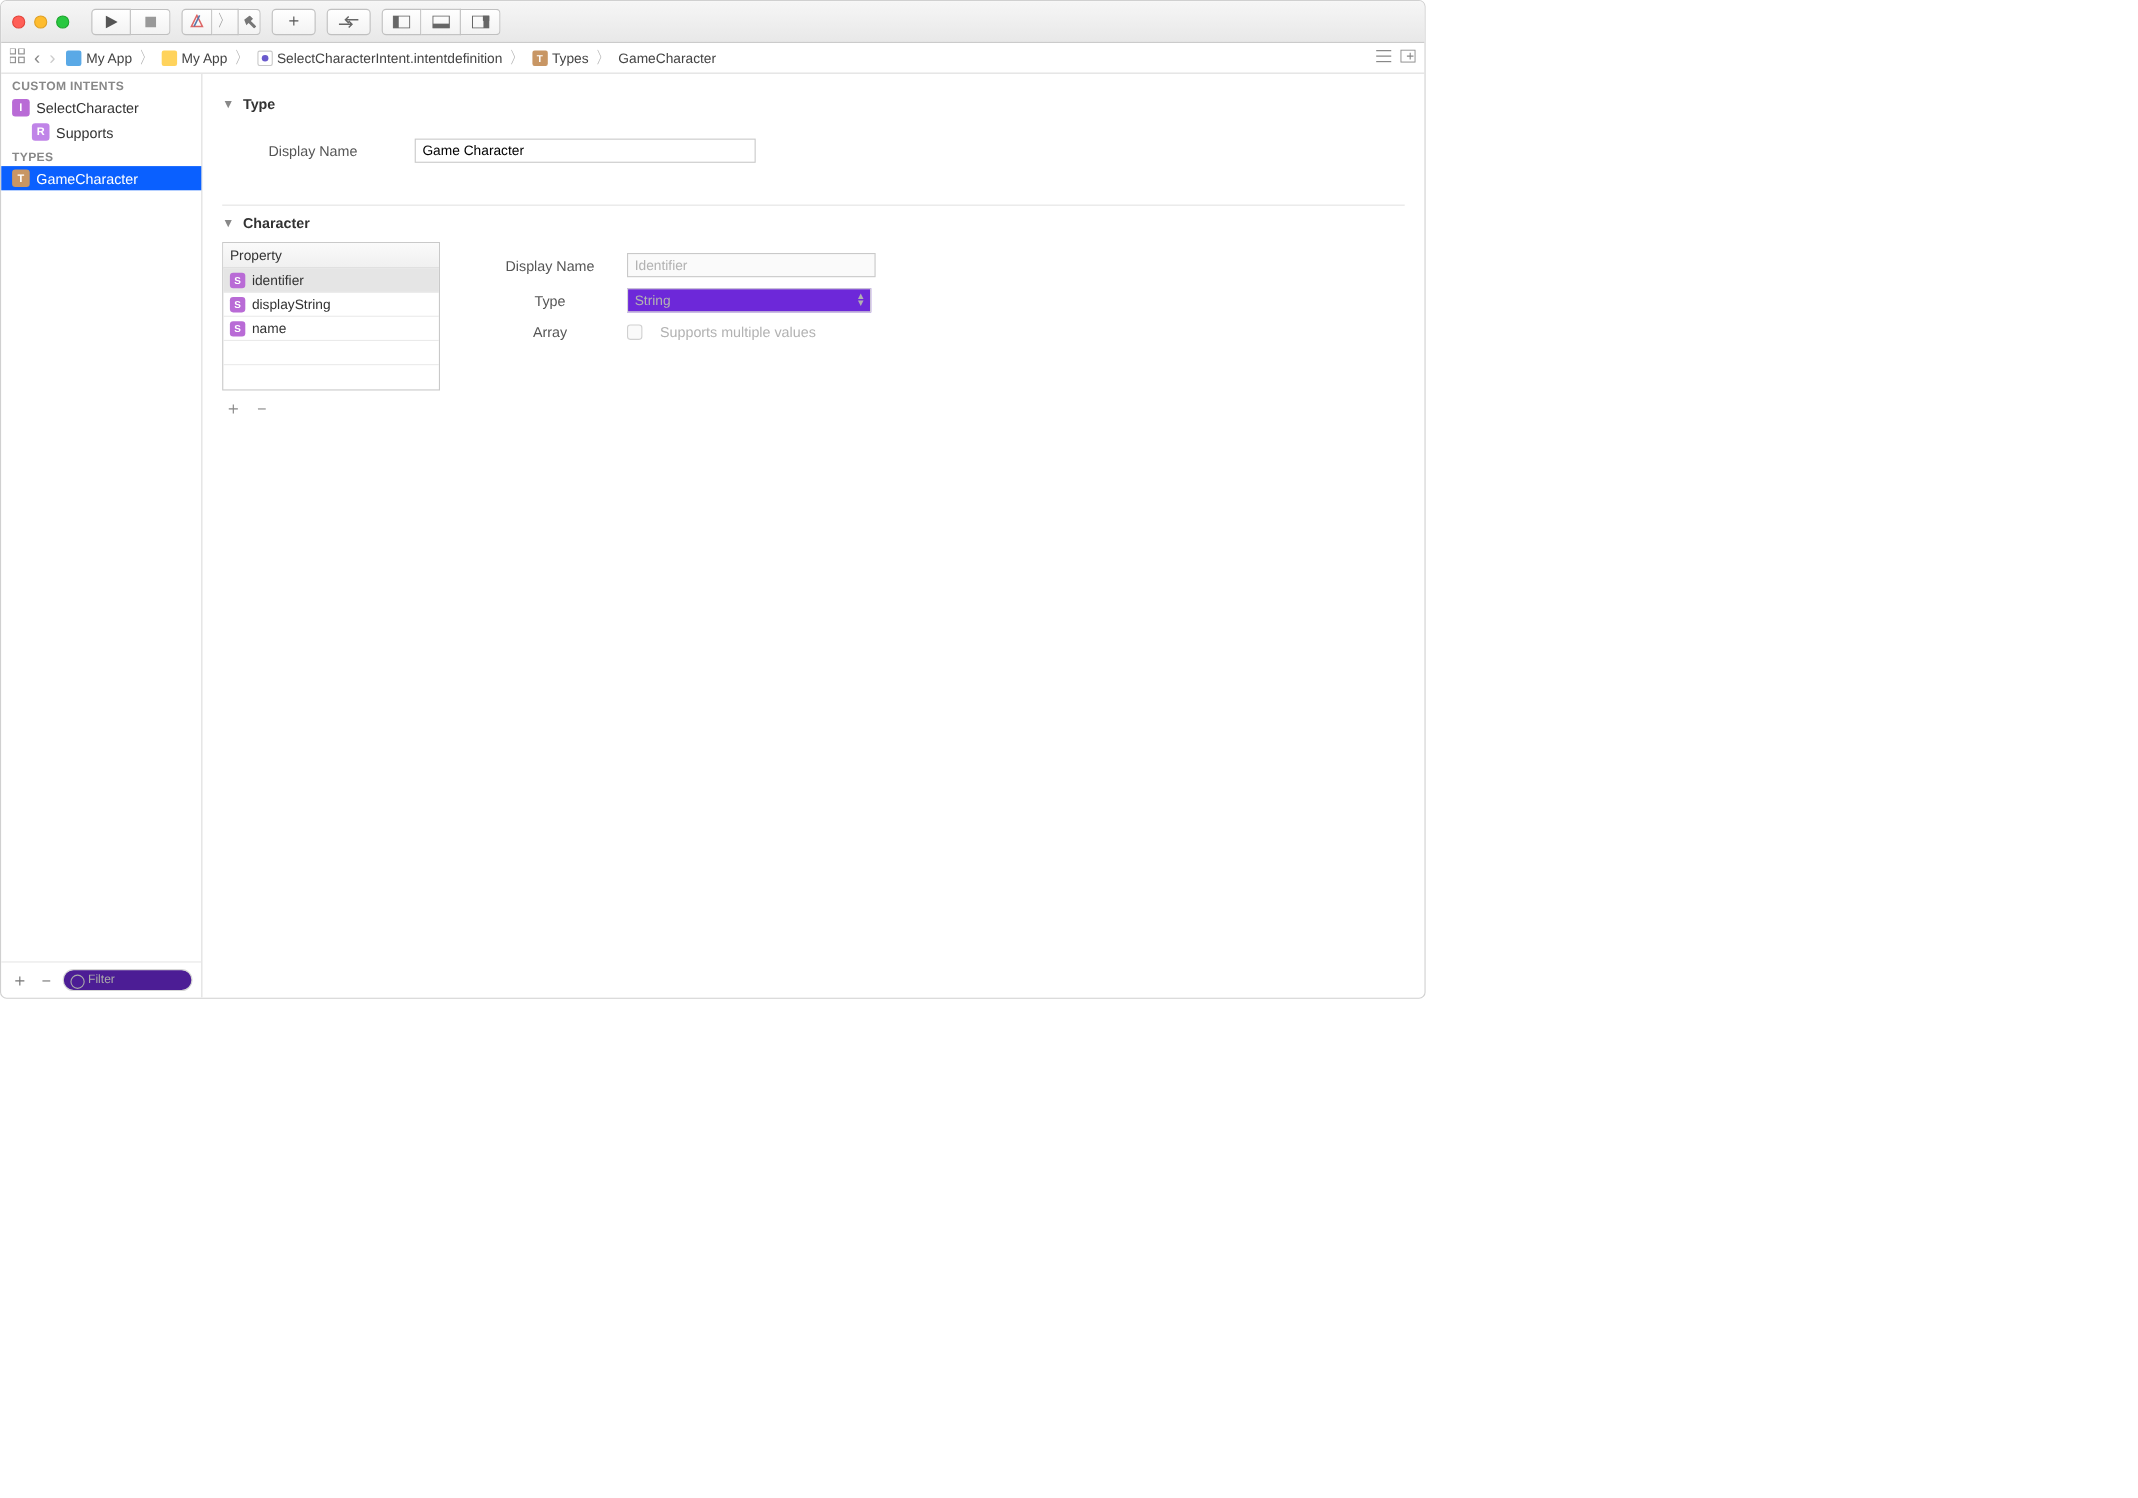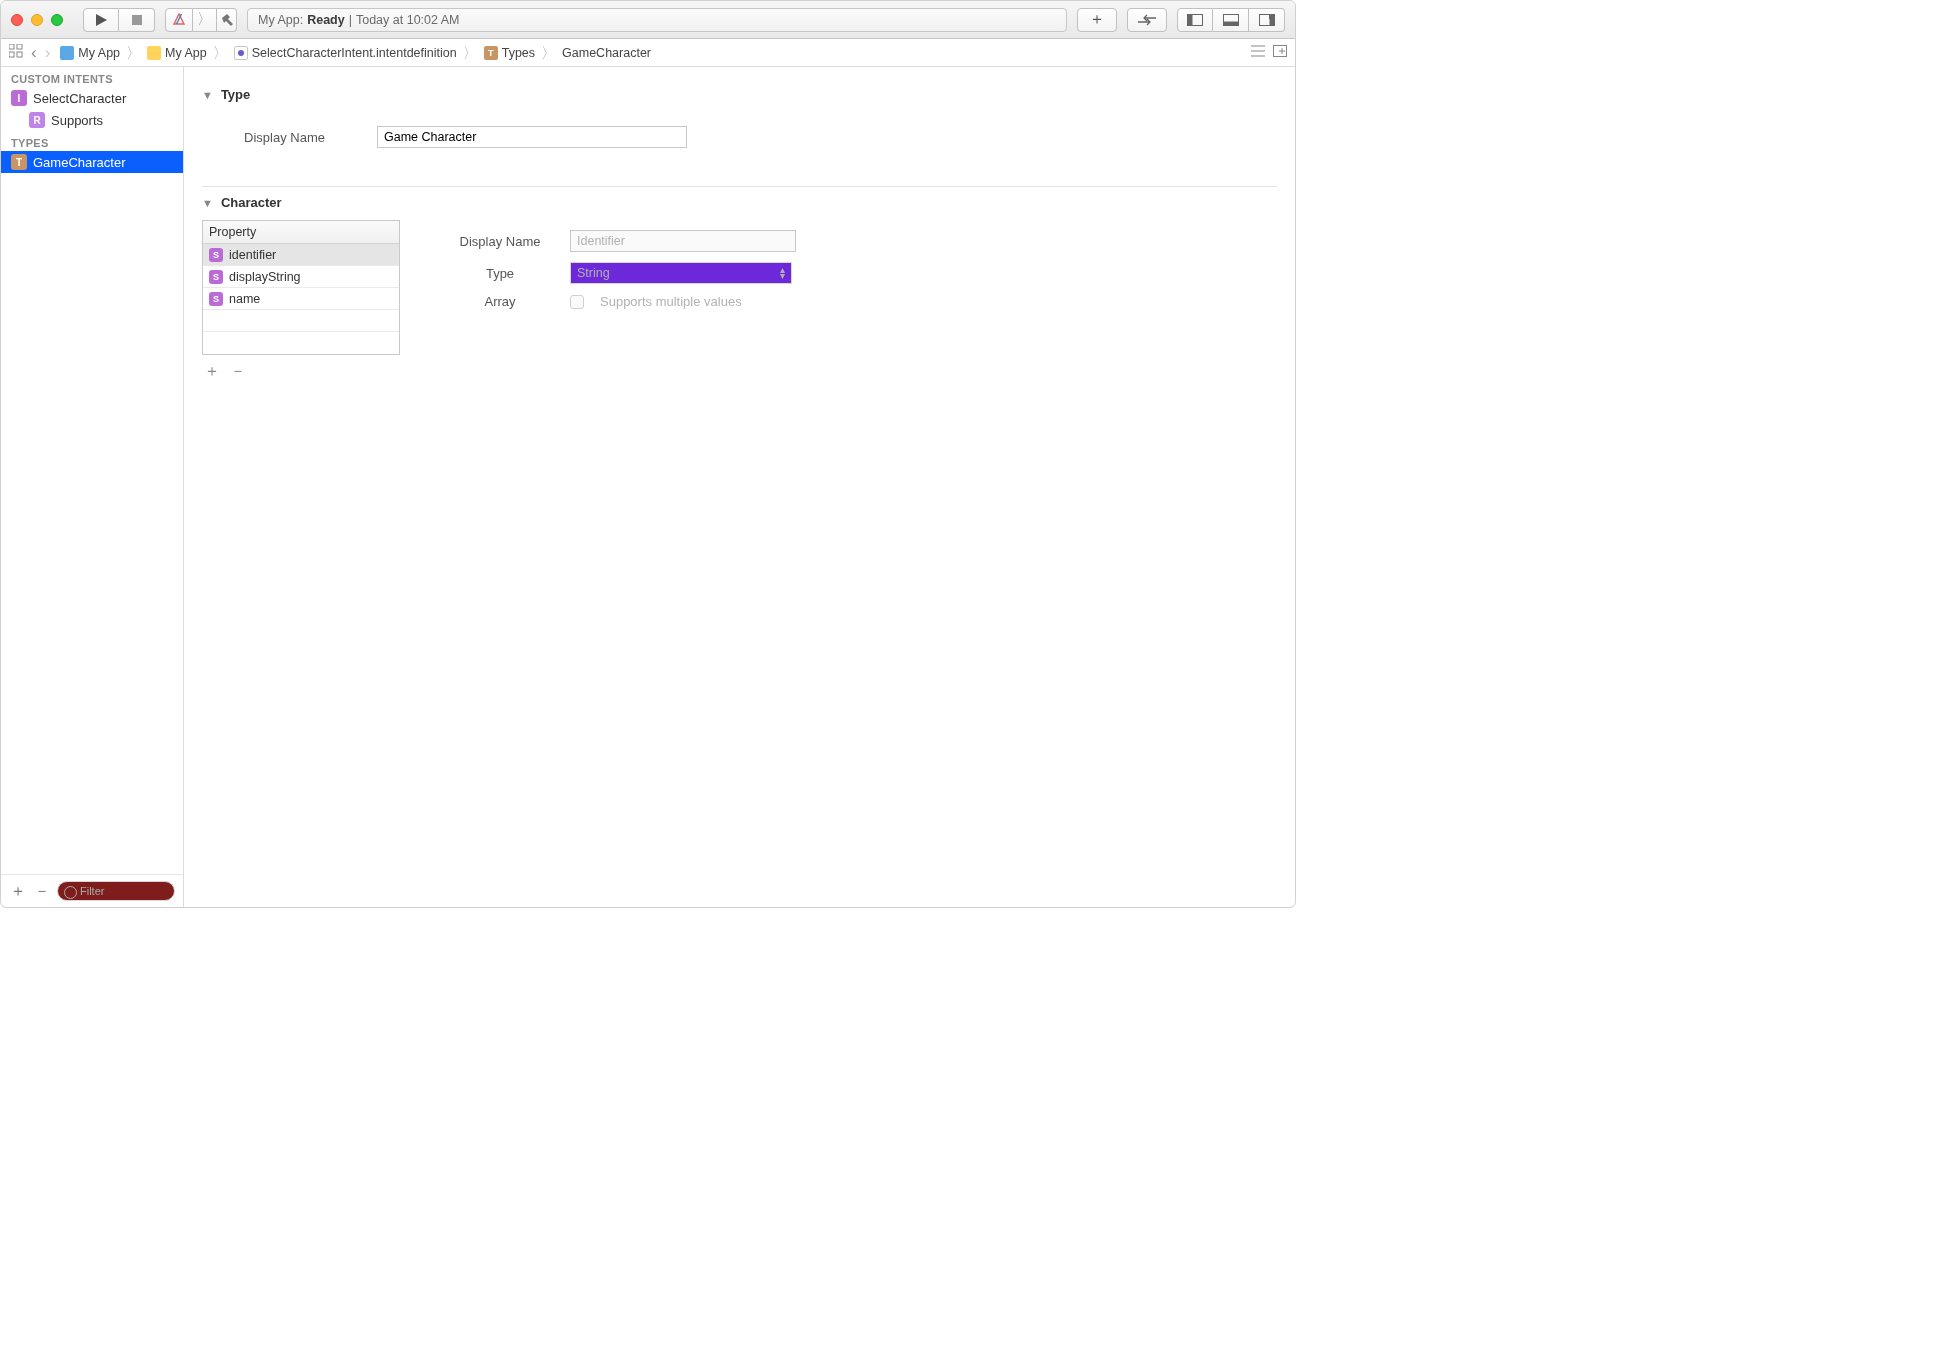--- a/index.html
+++ b/index.html
@@ -99,21 +99,21 @@
   .sb-section { padding: 6px 10px 2px; font-size: 11px; font-weight: 600; color: #888; letter-spacing: 0.3px;}
   .sb-item { display: flex; align-items: center; gap: 6px; padding: 3px 10px; }
   .sb-item.indent { padding-left: 28px;}
   .sb-item.sel { background: #0a60ff; color: #fff; }
   .sb-item .badge { width:16px;height:16px;border-radius:3px;display:flex;align-items:center;justify-content:center;font-size:10px;font-weight:bold;color:#fff;}
   .badge.i { background: #b96bd6; }
   .badge.r { background: #c084e8; }
   .badge.t { background: #c89664; }
   .sb-footer { margin-top:auto; display:flex; align-items:center; gap:6px; padding:6px 8px; border-top:1px solid #e6e6e6;}
   .sb-footer .ibtn { width:18px;height:18px;color:#777;display:flex;align-items:center;justify-content:center;font-size:16px;}
-  .filter { flex:1; height:20px; border:1px solid #d6d6d6; border-radius:10px; padding:0 8px 0 22px; font-size:11px; background:#7f1d1d; position:relative; color:#aaa; display:flex;align-items:center;}
+  .filter { flex:1; height:20px; border:1px solid #d6d6d6; border-radius:10px; padding:0 8px 0 22px; font-size:11px; background:#4c1d95; position:relative; color:#aaa; display:flex;align-items:center;}
   .filter::before { content:""; position:absolute; left:6px; top:4px; width:11px;height:11px;border:1px solid #aaa;border-radius:50%;}
 
   
   .editor { flex:1; padding: 12px 18px 0 18px; overflow:auto; color:#333;}
   .section { padding: 8px 0 20px; border-bottom: 1px solid #e3e3e3; }
   .section:last-child { border-bottom:none;}
   .sec-head { display:flex; align-items:center; gap:8px; font-weight:600; font-size:13px; color:#333; margin-bottom:10px;}
   .disclosure { color:#888; font-size:11px;}
   .form-row { display:flex; align-items:center; gap:10px; margin:10px 0 8px 0;}
   .form-row label { width:165px; text-align:center; color:#555; font-size:13px;}
@@ -163,26 +163,20 @@
           <path d="M4.5 11 L9.5 1" stroke="#57a" stroke-width="1.4"></path>
         </svg>
     </div>
     <div class="btn" style="min-width:24px;font-size:15px;color:#999;">〉</div>
     <div class="btn" style="min-width:20px;">
       <svg width="12" height="12" viewBox="0 0 12 12">
           <path d="M1 4 L6 0 L9 3 L7 5 L12 10 L10 12 L5 7 L3 9 Z" fill="#777"></path>
         </svg>
     </div>
   </div>
-  <div class="status-bar">
-    <span>My App:</span>
-    <b>Ready</b>
-    <span>|</span>
-    <span>Today at 10:02 AM</span>
-  </div>
   <div class="btn" style="min-width:40px;font-size:16px;">＋</div>
   <div class="btn" style="min-width:40px;">
     <svg width="18" height="12" viewBox="0 0 18 12">
         <path d="M0 8 L12 8 M9 5 L12 8 L9 11 M18 4 L6 4 M9 1 L6 4 L9 7" stroke="#666" stroke-width="1.3" fill="none"></path>
       </svg>
   </div>
   <div class="seg">
     <div class="btn">
         <svg width="16" height="12" viewBox="0 0 16 12">
           <rect x="0.5" y="0.5" width="15" height="11" fill="none" stroke="#666"></rect>

